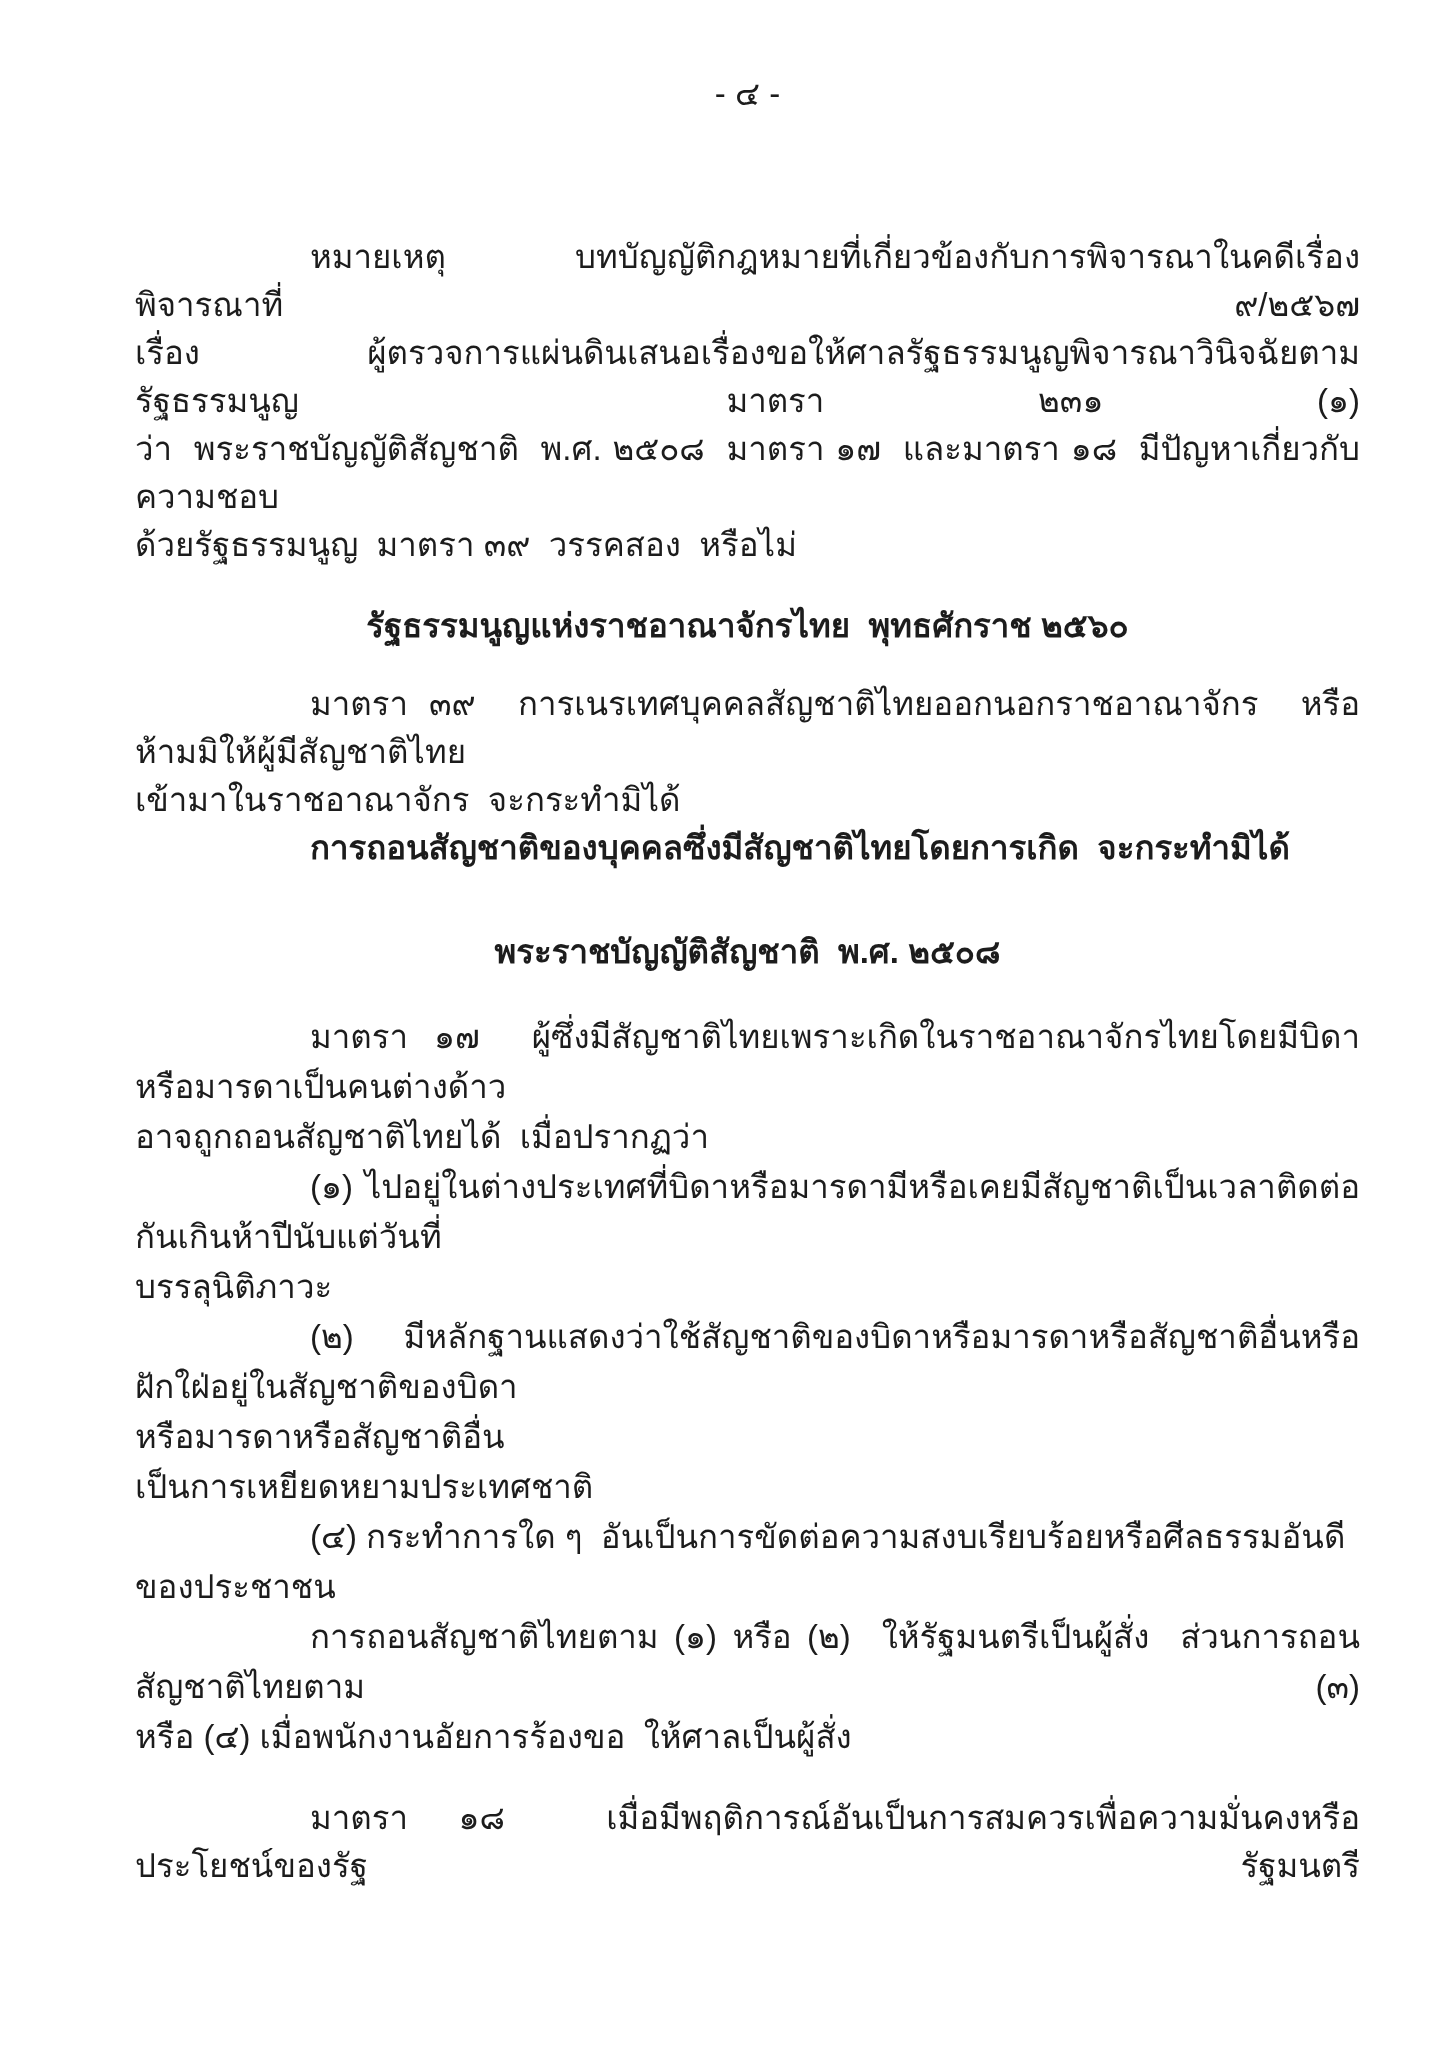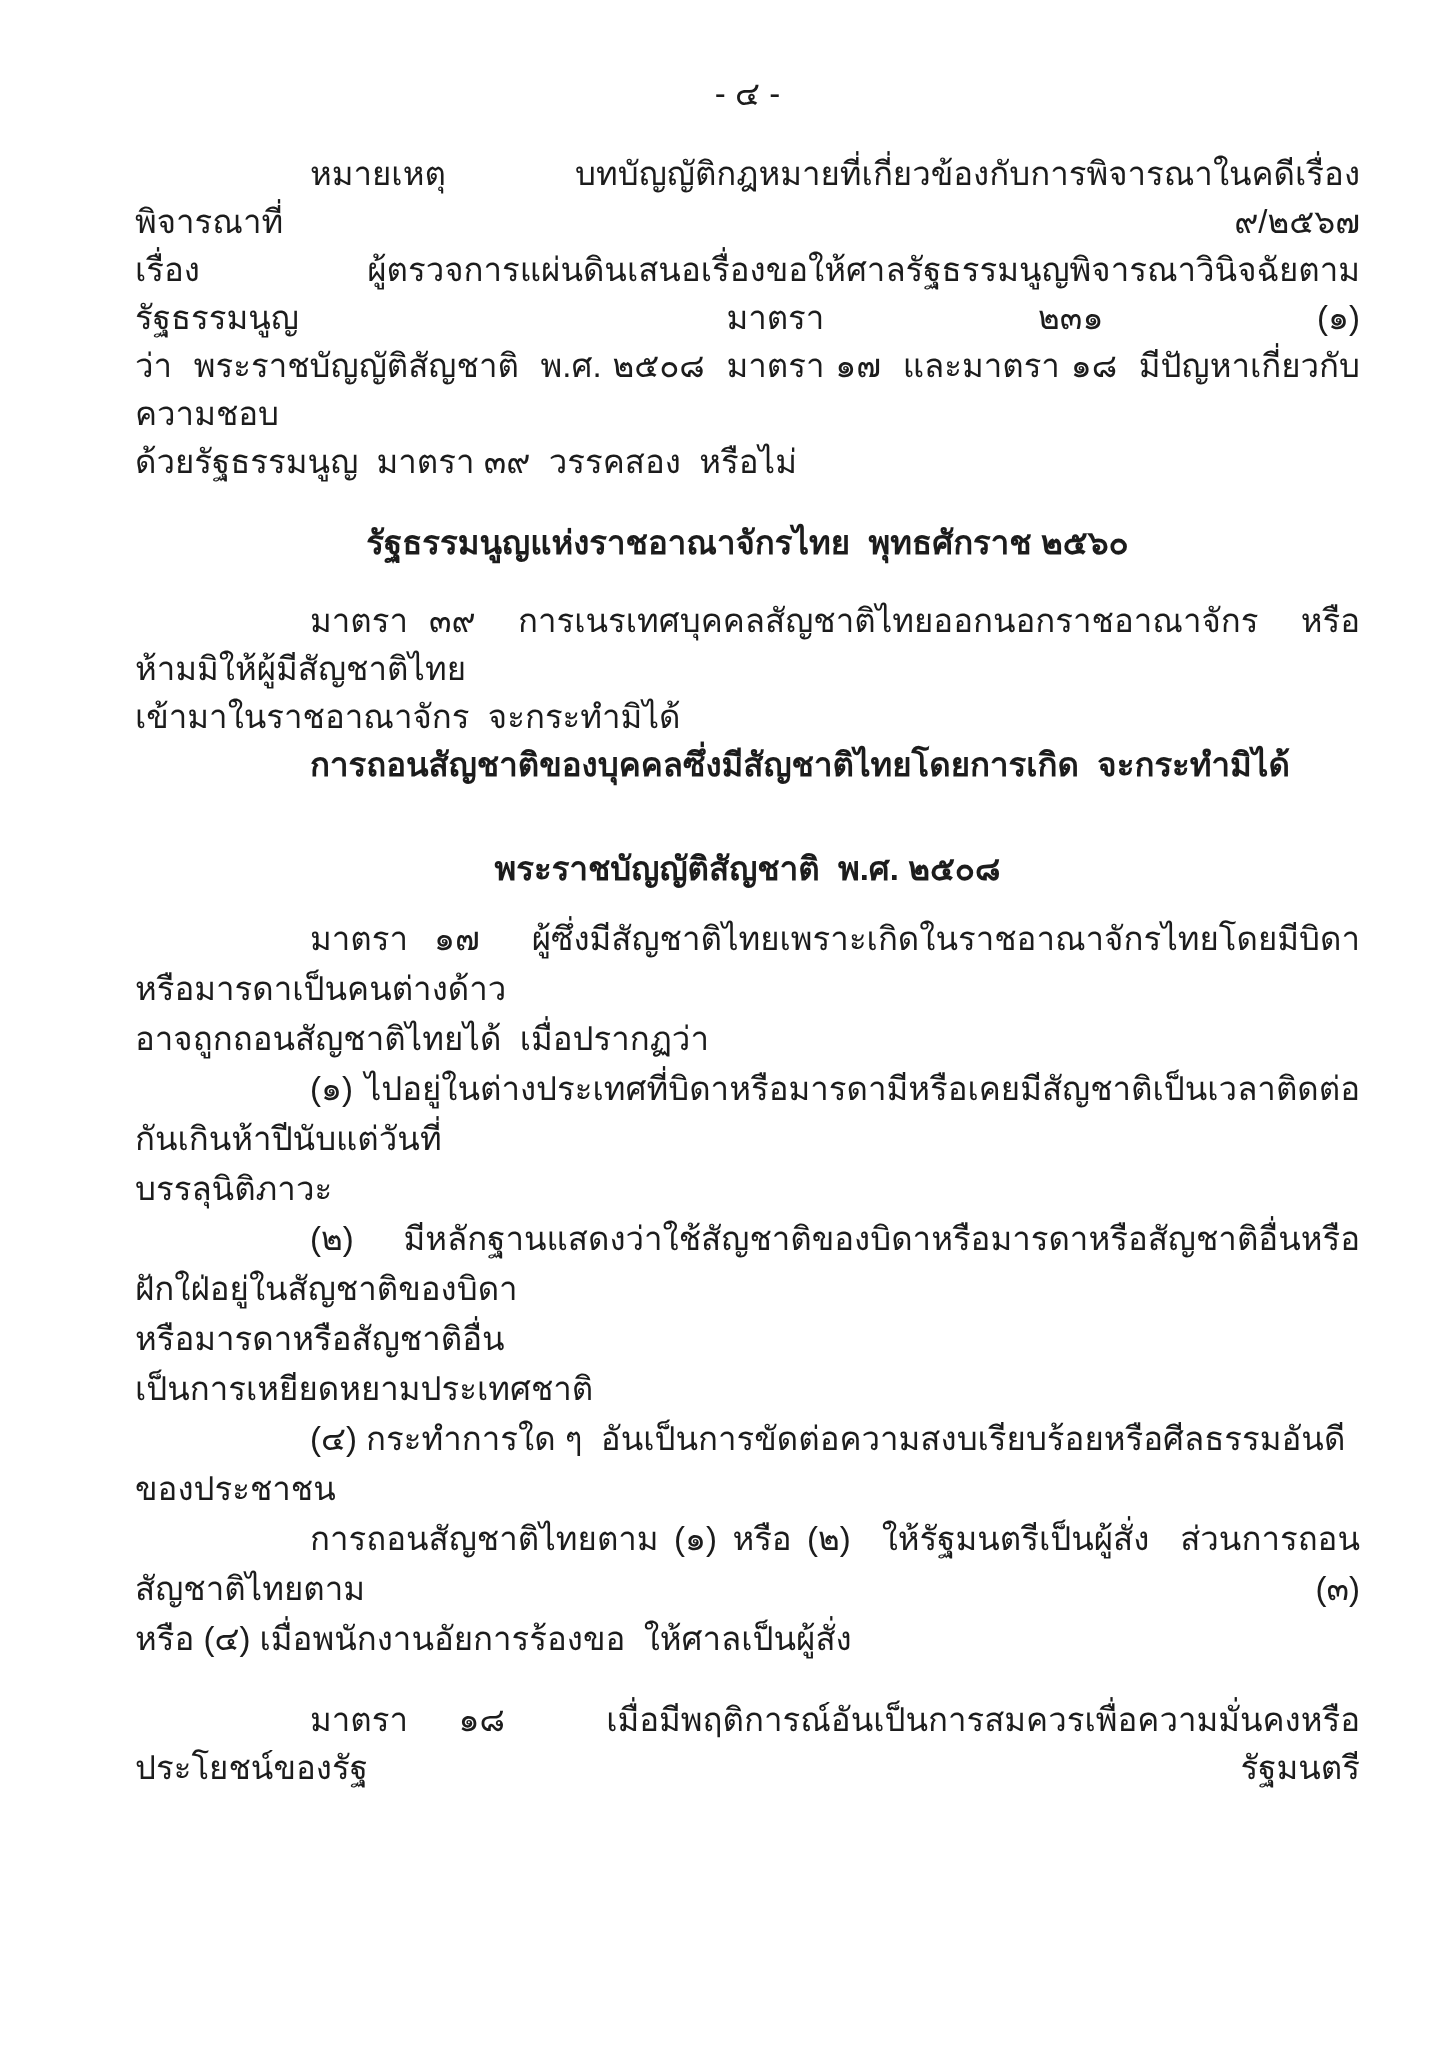--- a/index.html
+++ b/index.html
@@ -23,25 +23,25 @@
     white-space: pre-wrap;
     text-align: left;
   }
   .lh50 .line { line-height: 50px; }
   .indent { text-indent: 175px; }     
   .j { text-align: justify; text-align-last: justify; }
   .center { text-align: center; text-indent: 0; }
   .bold { font-weight: bold; }
 
   .page-number   { margin-top: 0; }
-  .note-block    { margin-top: 32px; }
+  .note-block    { margin-top: 115px; }
   .heading-1     { margin-top: 33px; }
   .sec39-block   { margin-top: 30px; }
   .heading-2     { margin-top: 56px; }
-  .sec17-block   { margin-top: 21px; }
+  .sec17-block   { margin-top: 36px; }
   .sec18-block   { margin-top: 32px; }
 </style>
 </head>
 <body>
 
 <div class="page">
   <div class="content">
 
     <div class="line center page-number">- ๔ -</div>
 

